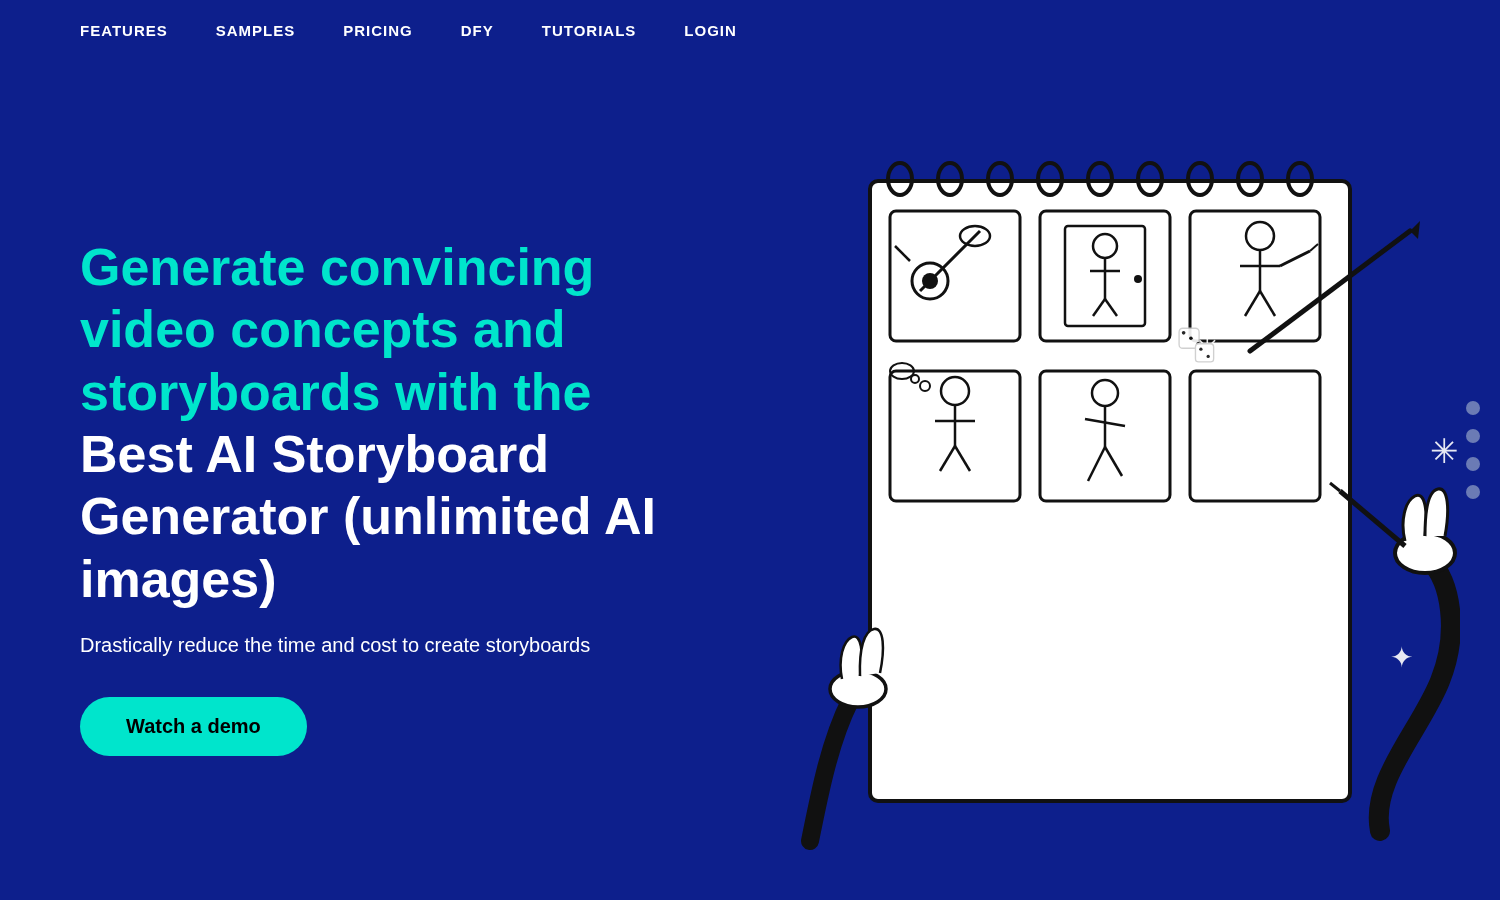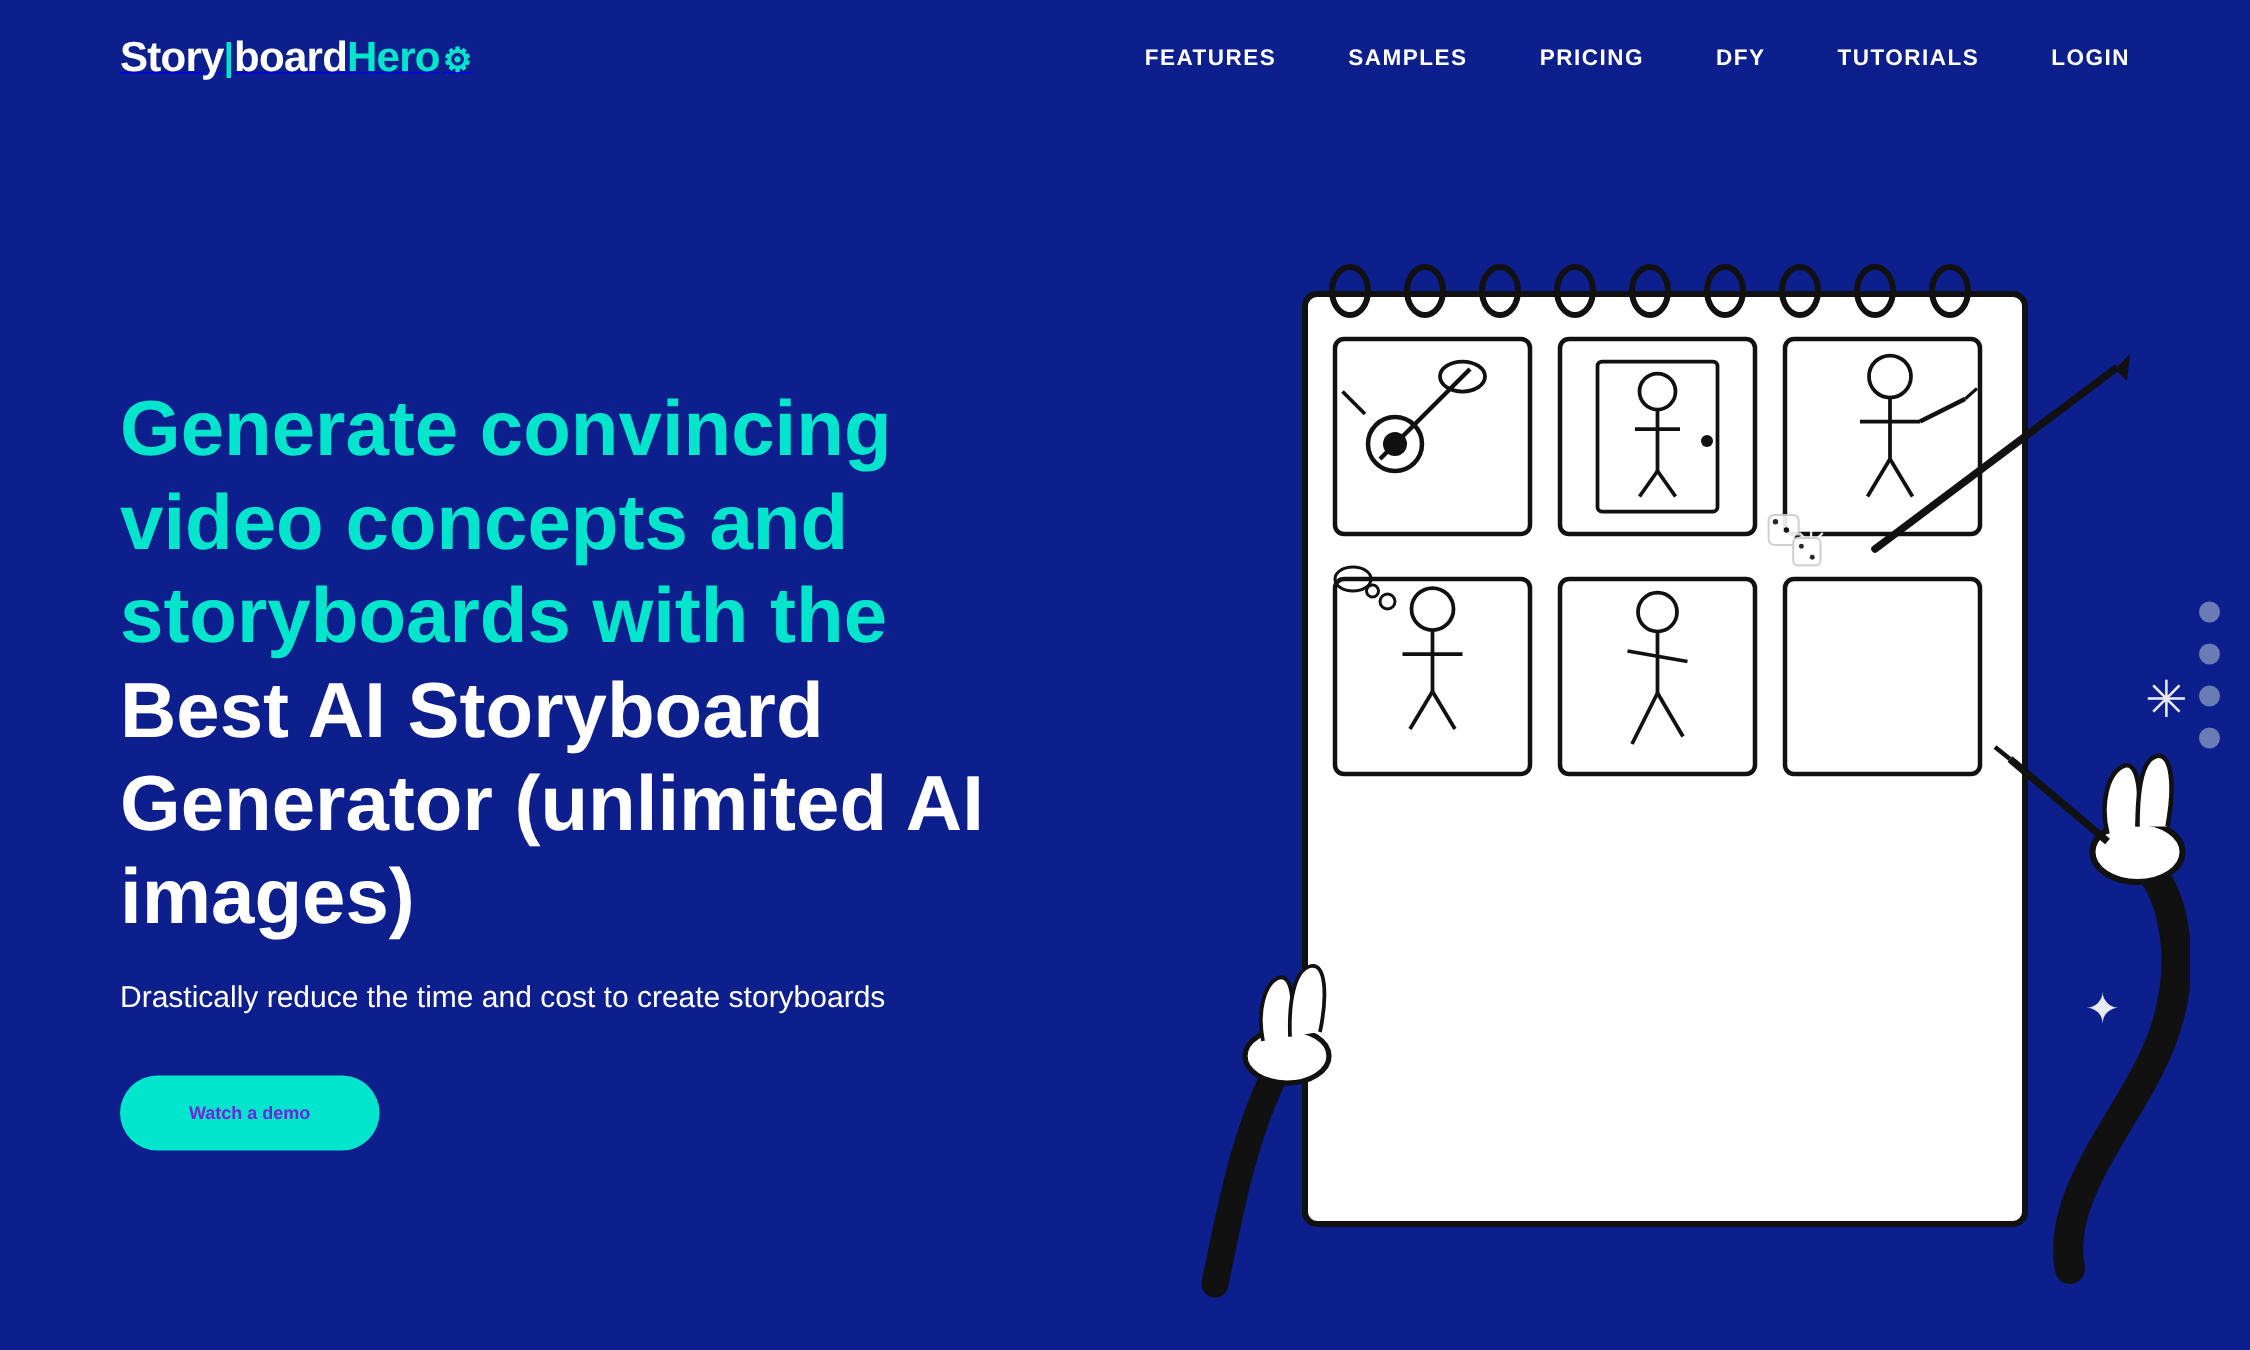--- a/index.html
+++ b/index.html
@@ -69,25 +69,25 @@
 
     .hero-subtitle {
       font-size: 20px;
       color: white;
       margin-bottom: 40px;
       font-weight: 400;
     }
 
     .btn-demo {
       background: #00e5cc;
-      color: #6d28d9;
+      color: #000000;
       border: none;
       border-radius: 50px;
       padding: 18px 46px;
-      font-size: 12px;
+      font-size: 20px;
       font-weight: 700;
       cursor: pointer;
       display: inline-block;
       text-decoration: none;
     }
 
     
     .hero-right {
       flex: 1;
       display: flex;
@@ -144,25 +144,20 @@
       right: 195px;
       width: 50px;
       height: 50px;
       opacity: 0.9;
     }
   </style>
 </head>
 <body>
 
 <nav>
-  <a href="#">
-    <span style="color:white; font-size:28px; font-weight:800; letter-spacing:-0.5px;">
-      <span style="color:white;">Story</span><span style="color:white; display:inline-block; width:3px; background:#00e5cc; height:24px; vertical-align:middle; margin:0 2px;"></span><span style="color:white;">board</span><span style="color:#00e5cc;">Hero</span><span style="color:#00e5cc; font-size:22px; margin-left:2px;">⚙</span>
-    </span>
-  </a>
   <div class="nav-links">
     <a href="#">FEATURES</a>
     <a href="#">SAMPLES</a>
     <a href="#">PRICING</a>
     <a href="#">DFY</a>
     <a href="#">TUTORIALS</a>
     <a href="#">LOGIN</a>
   </div>
 </nav>
 

